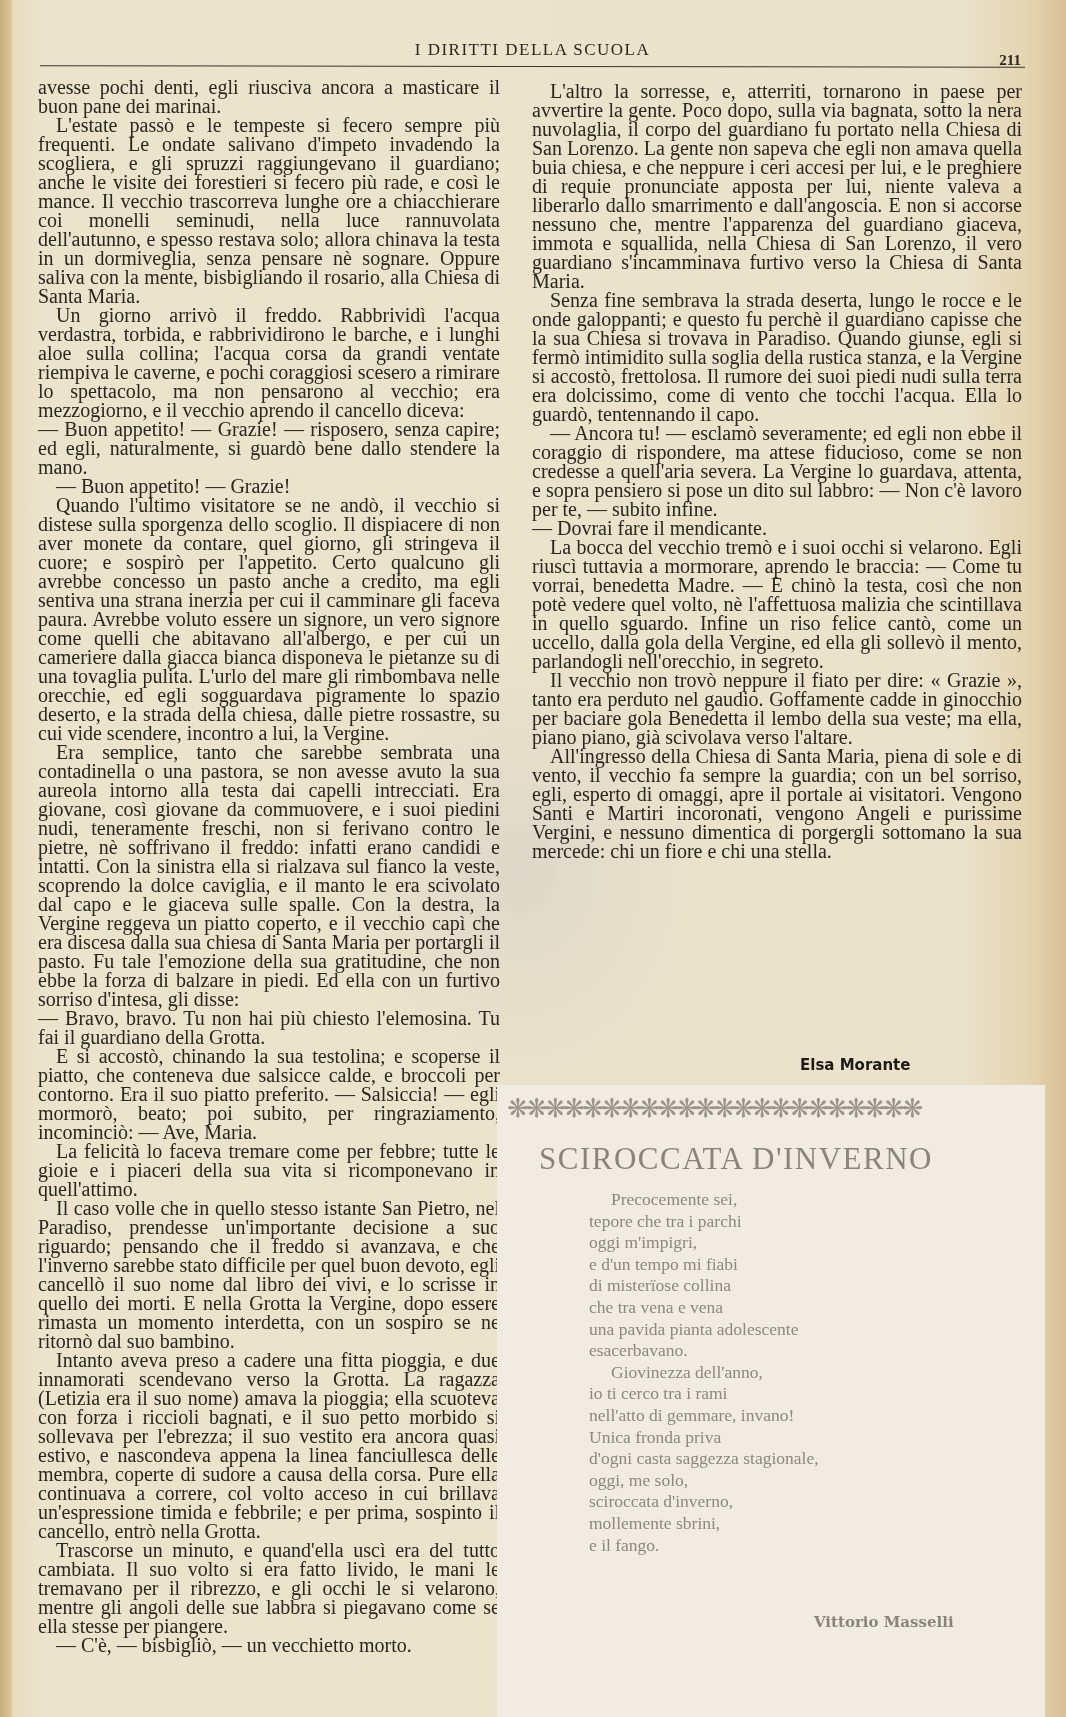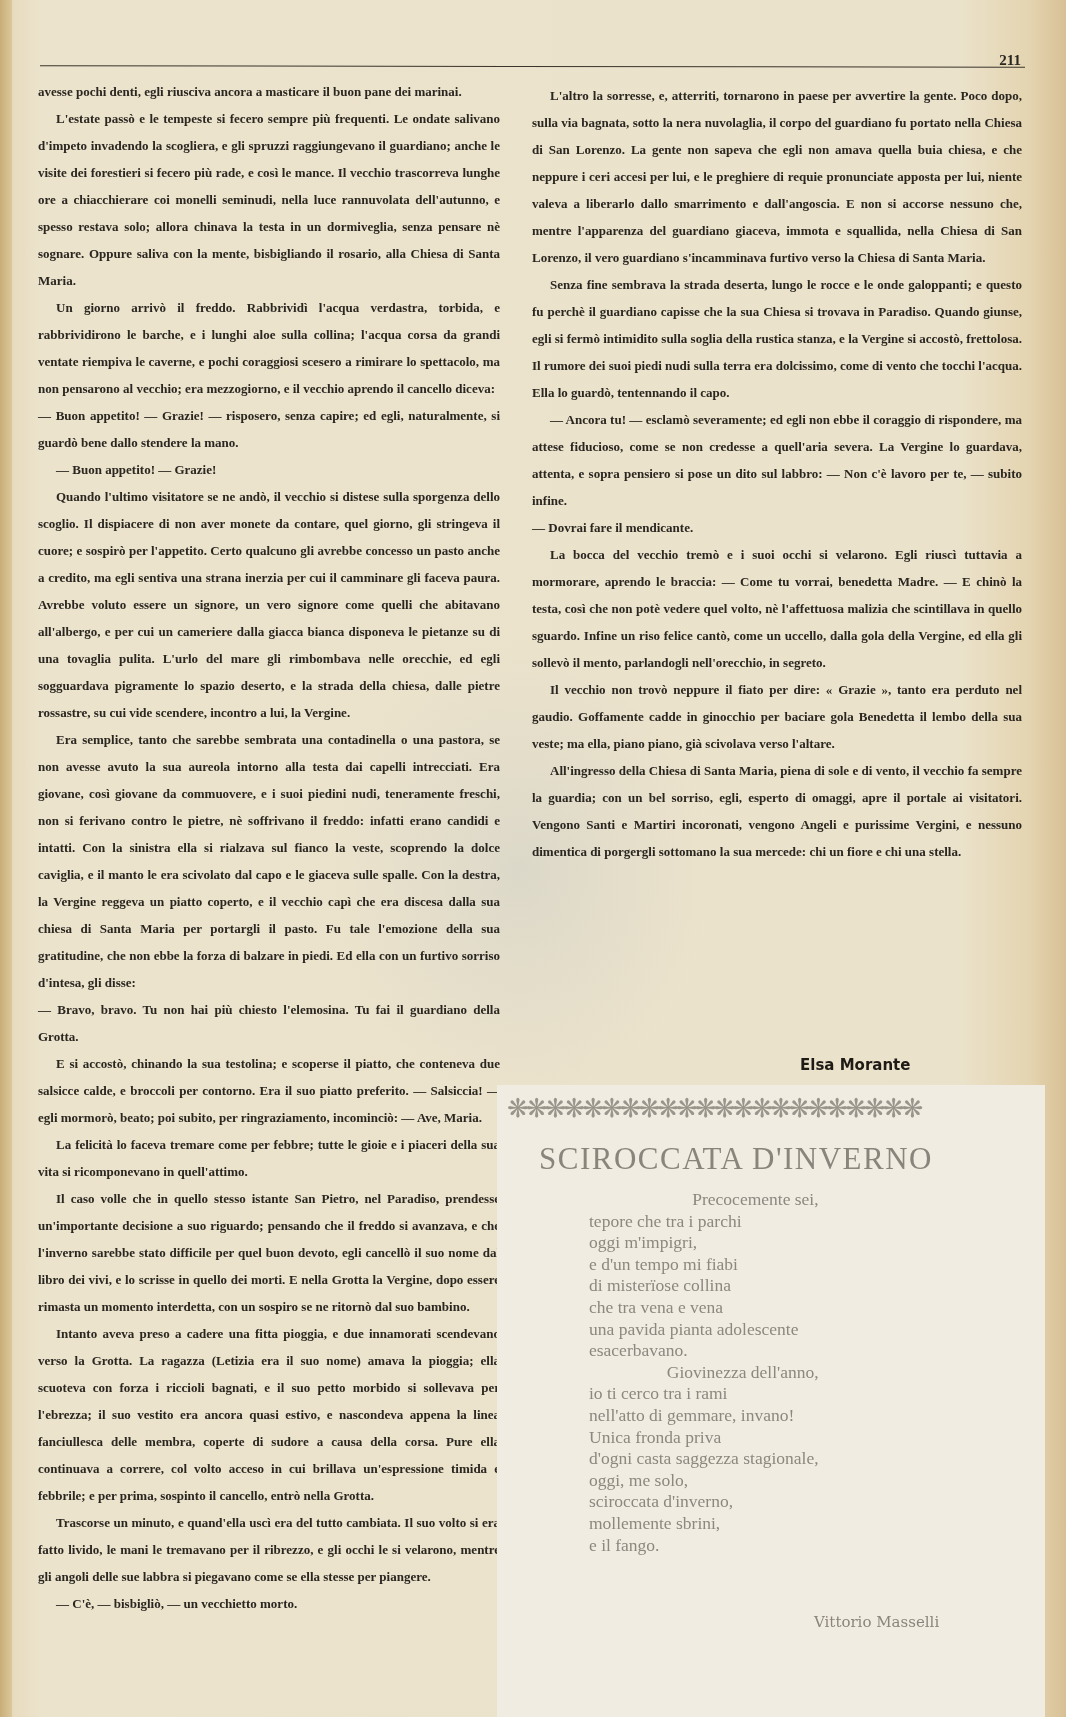--- a/index.html
+++ b/index.html
@@ -30,22 +30,22 @@
       position: absolute; right: 4px; top: 20px; font-weight: bold; font-size: 15px;
       font-family: "Liberation Serif", serif;
     }
     .header-rule {
       position: absolute; left: 0; right: 0; top: 34px; height: 1px; background: #3a342c;
       transform: rotate(0.08deg);
     }
     .col {
       position: absolute;
       font-family: "Liberation Serif", serif;
-      font-size: 13px; line-height: 27px;
-      text-align: justify; hyphens: manual; font-weight: bold;
+      font-size: 20px; line-height: 19px;
+      text-align: justify; hyphens: manual;
     }
     .col-left { left: 38px; top: 78px; width: 462px; }
     .col-right { left: 532px; top: 82px; width: 490px; }
     .col p { margin: 0; text-indent: 18px; }
     .col p.cont { text-indent: 0; }
     .signature {
       position: absolute; left: 800px; top: 1056px;
       font-family: "DejaVu Sans", sans-serif; font-weight: bold; font-size: 15px;
       color: #1e1a15;
     }
@@ -62,38 +62,39 @@
       position: absolute; left: 42px; top: 56px;
       font-family: "Liberation Serif", serif; font-size: 31px; letter-spacing: 1.5px;
       color: #8a857c;
     }
     .poem-lines {
       position: absolute; left: 92px; top: 104px;
       font-family: "Liberation Serif", serif; font-size: 17.5px; line-height: 21.6px;
       color: #8c877f;
     }
     .poem-lines div { white-space: nowrap; }
-    .poem-lines .indent { padding-left: 22px; text-align: right; }
+    .poem-lines .indent { padding-left: 22px; }
     .poem-author {
       position: absolute; left: 317px; top: 528px;
-      font-family: "DejaVu Serif", serif; font-weight: normal; font-size: 15px; color: #8a857c;
+      font-family: "DejaVu Serif", serif; font-weight: bold; font-size: 15px; color: #8a857c;
     }
     .stain {
       position: absolute; border-radius: 50%;
       background: radial-gradient(ellipse at center, rgba(150,170,190,0.18), rgba(150,170,190,0) 70%);
     }
   </style>
 </head>
 <body>
 
 <div class="page-bg"></div>
 <div class="spine"></div>
 <div class="stain" style="left:330px; top:640px; width:380px; height:460px;"></div>
 
 <div class="header">
+  <div class="running-title">I DIRITTI DELLA SCUOLA</div>
   <div class="page-number">211</div>
   <div class="header-rule"></div>
 </div>
 
 <div class="col col-left">
   <p class="cont">avesse pochi denti, egli riusciva ancora a masticare il buon pane dei marinai.</p>
   <p>L'estate passò e le tempeste si fecero sempre più frequenti. Le ondate salivano d'impeto invadendo la scogliera, e gli spruzzi raggiungevano il guardiano; anche le visite dei forestieri si fecero più rade, e così le mance. Il vecchio trascorreva lunghe ore a chiacchierare coi monelli seminudi, nella luce rannuvolata dell'autunno, e spesso restava solo; allora chinava la testa in un dormiveglia, senza pensare nè sognare. Oppure saliva con la mente, bisbigliando il rosario, alla Chiesa di Santa Maria.</p>
   <p>Un giorno arrivò il freddo. Rabbrividì l'acqua verdastra, torbida, e rabbrividirono le barche, e i lunghi aloe sulla collina; l'acqua corsa da grandi ventate riempiva le caverne, e pochi coraggiosi scesero a rimirare lo spettacolo, ma non pensarono al vecchio; era mezzogiorno, e il vecchio aprendo il cancello diceva:</p>
   <p class="cont">— Buon appetito! — Grazie! — risposero, senza capire; ed egli, naturalmente, si guardò bene dallo stendere la mano.</p>
   <p>— Buon appetito! — Grazie!</p>

